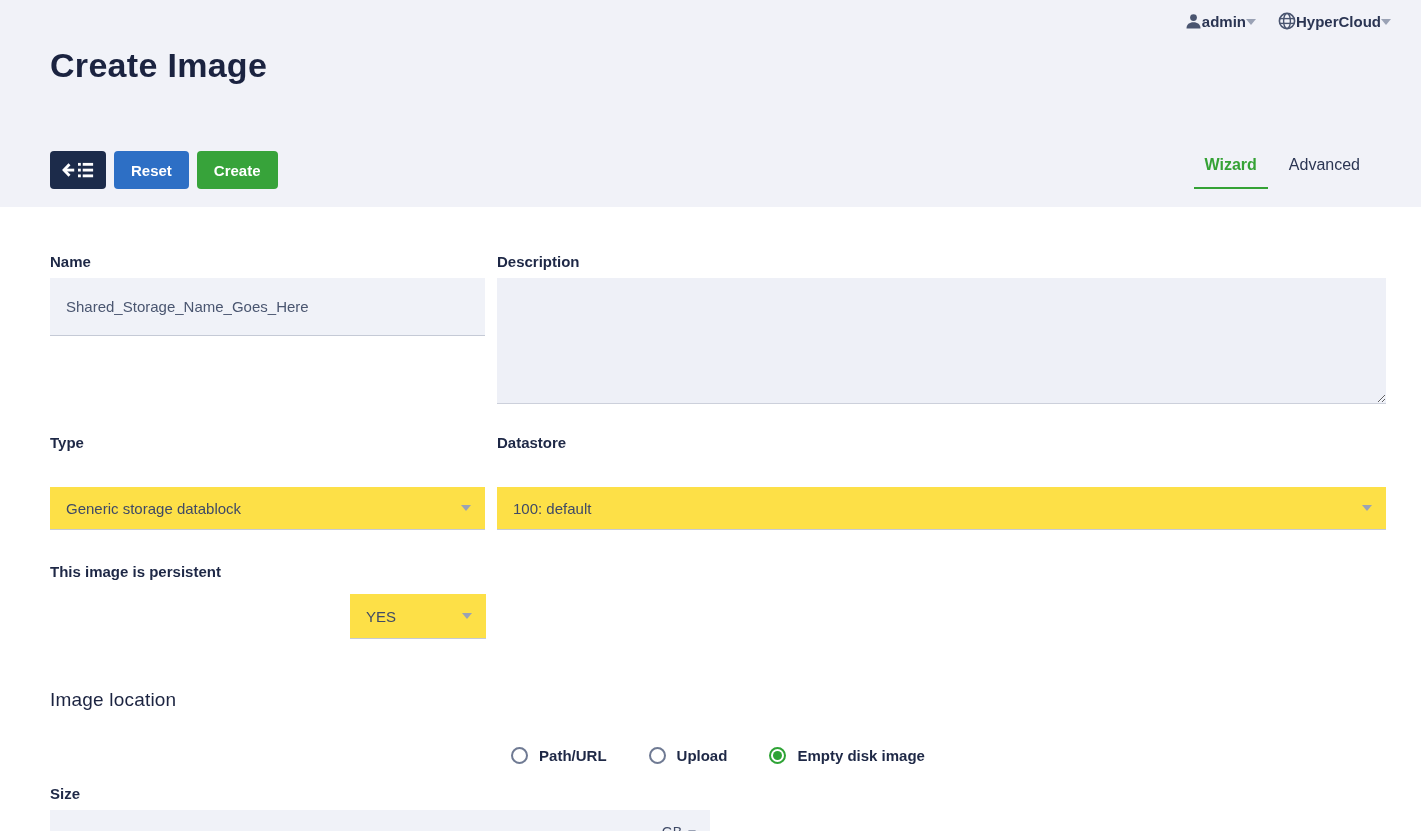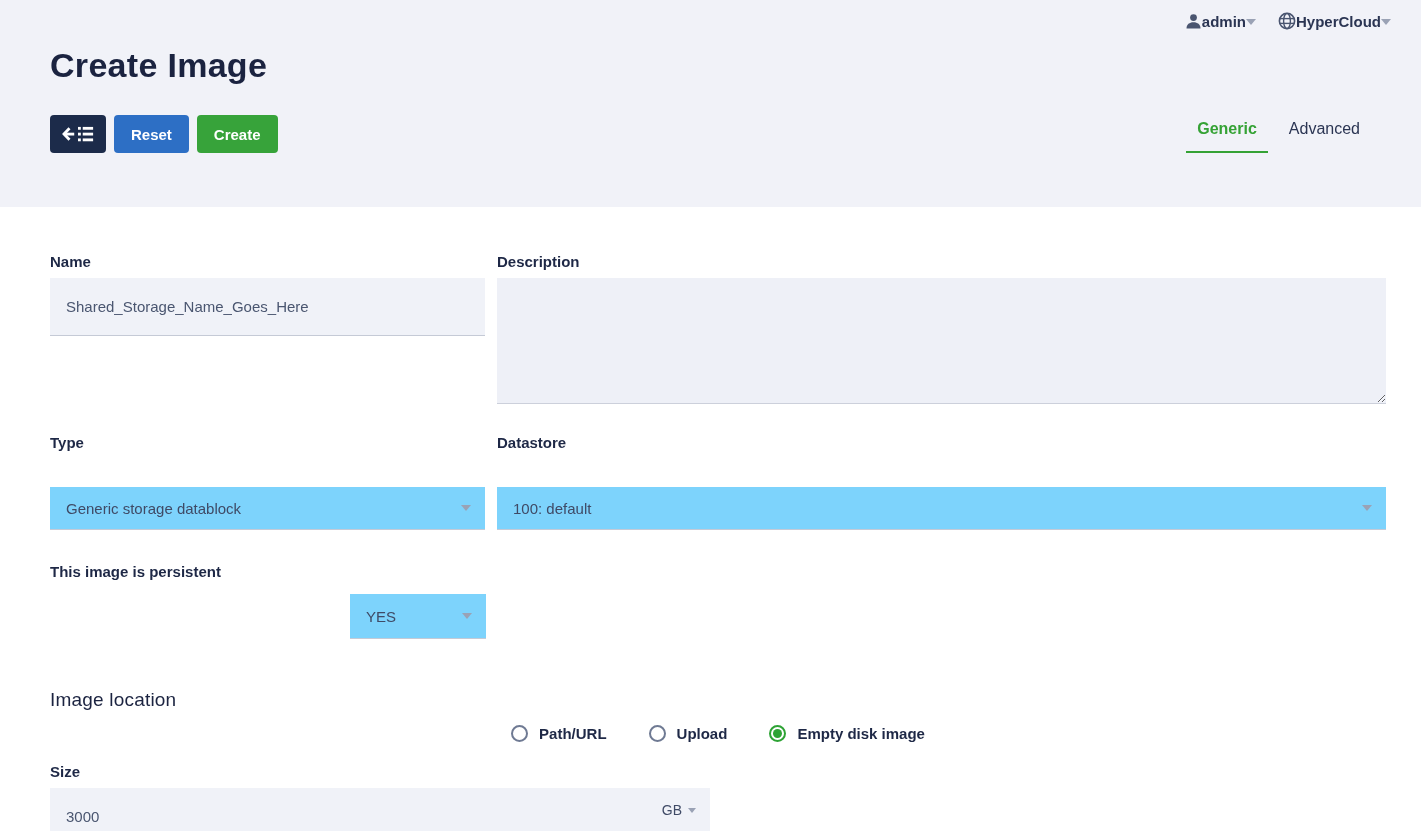--- a/index.html
+++ b/index.html
@@ -42,21 +42,21 @@
   }
   .page-title {
     padding-top: 46px;
     font-size: 34px;
     font-weight: 700;
     letter-spacing: 0.3px;
     color: #1b2340;
   }
   .toolbar-row {
     display: flex; justify-content: space-between; align-items: flex-end;
-    margin-top: 30px;
+    margin-top: 66px;
   }
   .btn-group { display: flex; gap: 8px; }
   .btn {
     height: 38px;
     border: none; border-radius: 4px;
     font-family: inherit;
     font-size: 15px; font-weight: 700; color: #ffffff;
     padding: 0 17px;
     cursor: pointer;
     display: inline-flex; align-items: center; justify-content: center;
@@ -102,42 +102,42 @@
     background: #eef0f7;
     border: none; border-bottom: 1px solid #ccd0db;
     resize: vertical;
     padding: 10px 16px;
     font-family: inherit; font-size: 15px; color: #4a5670;
     outline: none;
   }
   .select {
     position: relative;
     height: 43px;
-    background: #7dd3fc;
+    background: #fde047;
     border-bottom: 1px solid #c5cad6;
     display: flex; align-items: center;
     padding: 0 34px 0 16px;
     cursor: pointer;
     margin-top: 36px;
   }
   .select-value { font-size: 15px; color: #3f4a66; }
   .select .caret { position: absolute; right: 14px; top: 50%; margin-top: -3px; }
 
   .row-2 { margin-top: 26px; }
   .row-persistent { margin-top: 28px; display: flex; align-items: flex-start; }
   .row-persistent .field-label { width: 300px; padding-top: 5px; margin-bottom: 0; }
   .persistent-select { width: 136px; height: 45px; }
 
   .section-heading {
     margin-top: 50px;
     font-size: 19px; font-weight: 400; color: #1b2340;
     letter-spacing: 0.2px;
   }
   .radio-row {
-    margin-top: 14px;
+    margin-top: 36px;
     display: flex; justify-content: center; align-items: center; gap: 42px;
   }
   .radio { display: flex; align-items: center; gap: 11px; cursor: pointer; }
   .radio-circle {
     width: 17px; height: 17px;
     border-radius: 50%;
     border: 2px solid #6f7a93;
     background: #ffffff;
     display: inline-flex; align-items: center; justify-content: center;
     flex: none;
@@ -204,21 +204,21 @@
             <rect x="23" y="9.6" width="11" height="3" fill="#ffffff"></rect>
             <rect x="18" y="15.7" width="3" height="3" fill="#ffffff"></rect>
             <rect x="23" y="15.7" width="11" height="3" fill="#ffffff"></rect>
           </svg>
         </button>
         <button class="btn btn-blue">Reset</button>
         <button class="btn btn-green">Create</button>
       </div>
 
       <div class="tabs">
-        <div class="tab active">Generic</div>
+        <div class="tab active">Wizard</div>
         <div class="tab">Advanced</div>
       </div>
     </div>
   </header>
 
   <main class="content">
 
     <div class="grid-2">
       <div>
         <label class="field-label">Name</label>

